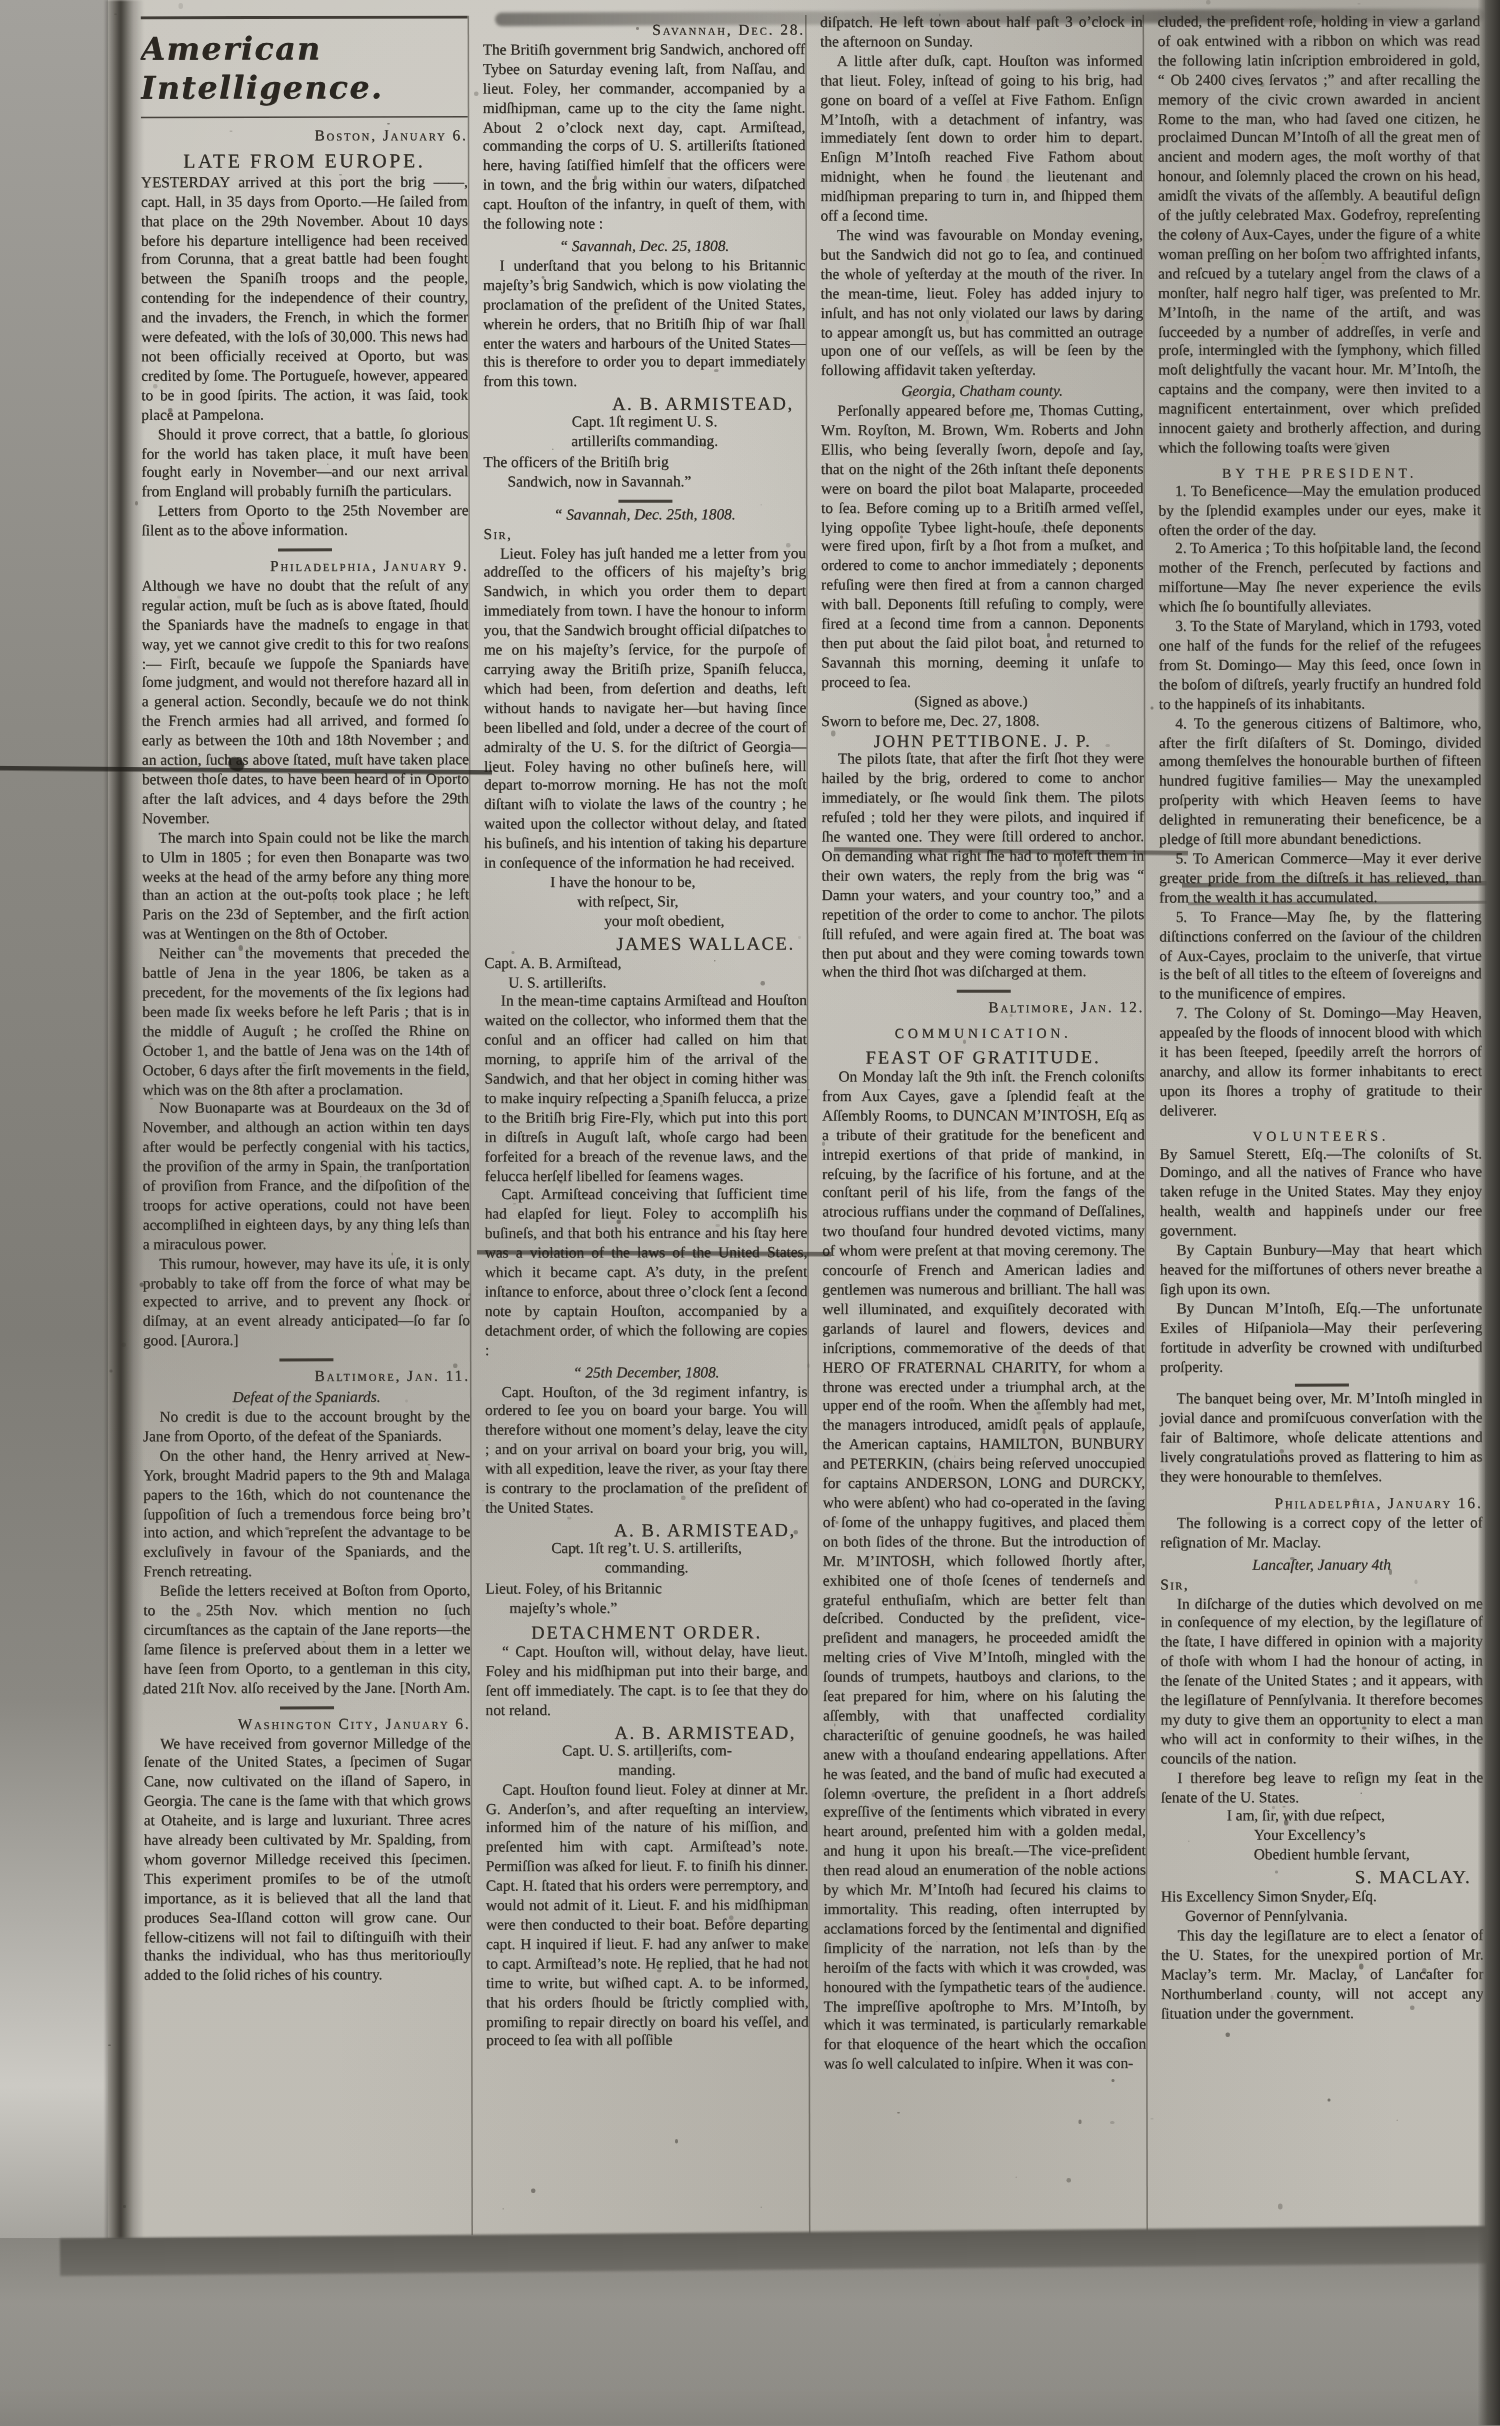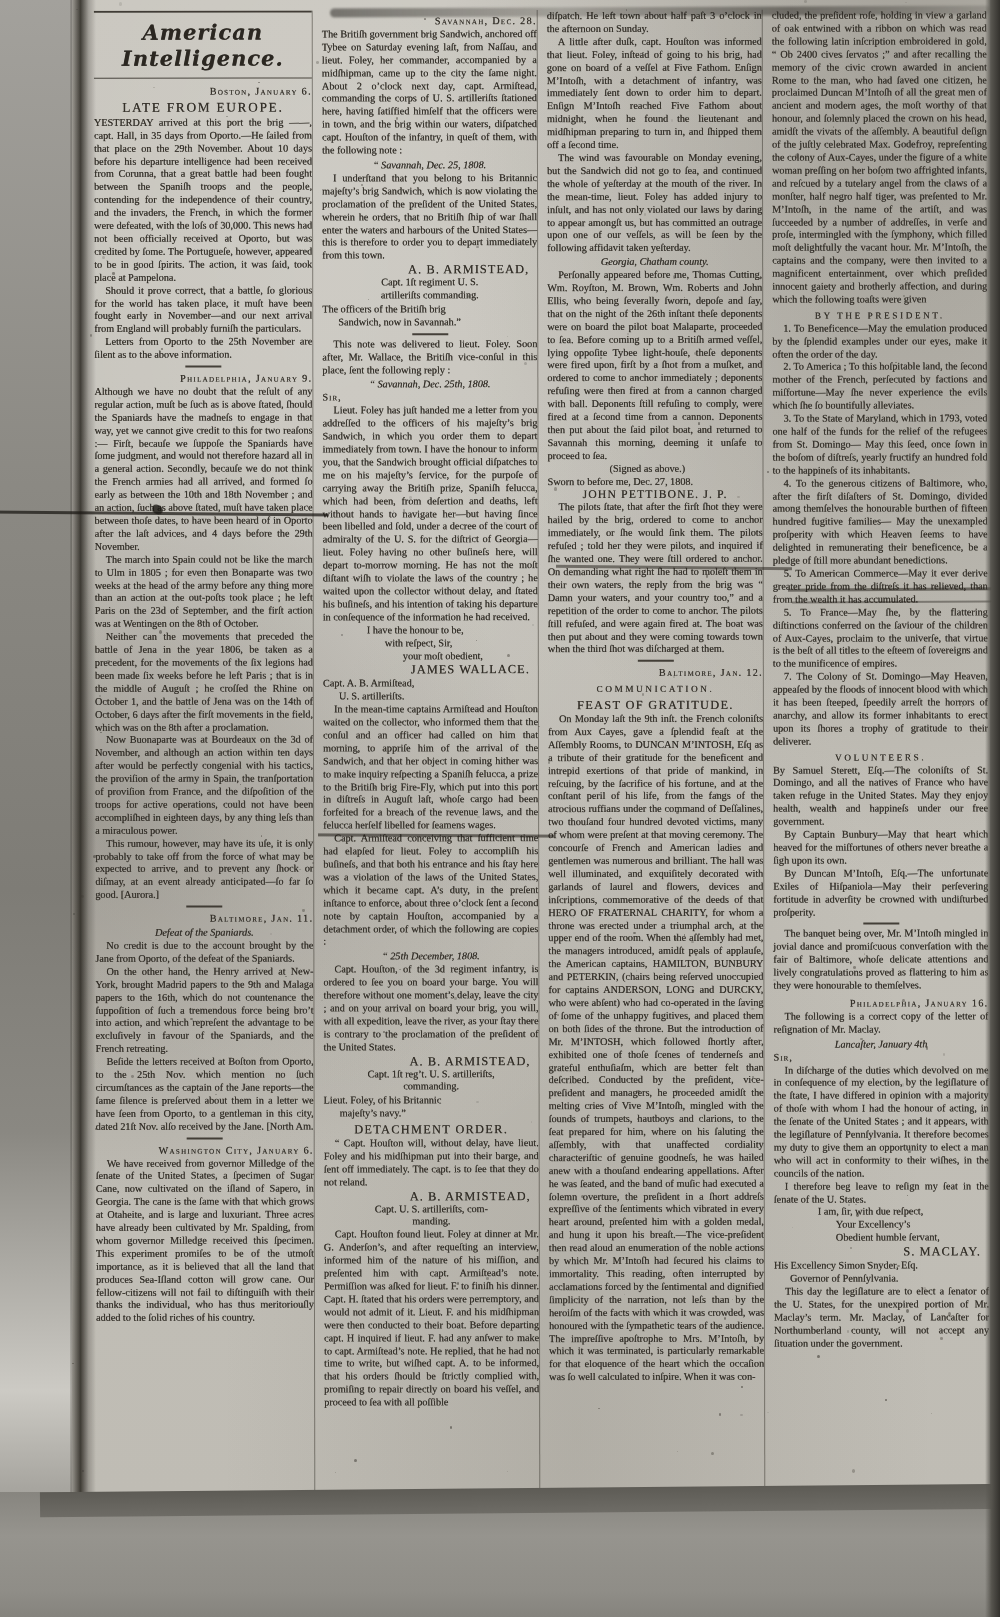--- a/index.html
+++ b/index.html
@@ -15,21 +15,21 @@
         radial-gradient(ellipse at 3% 55%, rgba(66,61,53,.30), transparent 35%),
         radial-gradient(ellipse at 55% 96%, rgba(90,85,75,.14), transparent 50%),
         linear-gradient(#c7c4bc,#bfbcb4);}
   .cols{position:absolute;left:23px;top:10px;width:893px;height:1480px;overflow:hidden;
         display:flex;transform:rotate(-0.1deg);}
   .col{flex:0 0 218px;box-sizing:border-box;font-size:10.2px;line-height:12.9px;
        color:#332f28;text-align:justify;text-shadow:0.2px 0.2px 0.35px rgba(42,38,32,.75);}
   .col + .col{flex:0 0 225px;padding-left:9px;border-left:1px solid rgba(50,45,38,.5);}
   .b{margin:0;}
   .masthead{font-family:"DejaVu Serif",serif;font-weight:bold;font-style:italic;font-size:21px;
-       line-height:26px;text-align:center;letter-spacing:1px;padding:7px 0 6px;
+       line-height:26px;text-align:left;letter-spacing:1px;padding:7px 0 6px;
        border-top:2px solid rgba(40,36,30,.85);border-bottom:1.5px solid rgba(40,36,30,.8);
        margin-bottom:7px;color:#2b2721;}
   .dateline{text-align:right;font-variant:small-caps;letter-spacing:1.3px;margin-top:5px;}
   .headline{text-align:center;font-size:13.2px;letter-spacing:1.8px;margin:3px 0 2px;}
   .headline-small{text-align:center;font-size:12.2px;letter-spacing:1.4px;margin:3px 0 1px;}
   .subhead-italic{text-align:center;font-style:italic;margin-top:1px;}
   .smallcaps-center{text-align:center;font-size:9.2px;letter-spacing:2.6px;margin-top:3px;}
   .letter-date{text-align:center;font-style:italic;margin-top:2px;}
   .salutation{font-variant:small-caps;letter-spacing:1px;}
   .para{text-indent:11px;}
@@ -105,39 +105,38 @@
           <div class="b dateline">Savannah, Dec. 28.</div>
           <div class="b para-noindent">The Britiſh government brig Sandwich, anchored off Tybee on Saturday evening laſt, from Naſſau, and lieut. Foley, her commander, accompanied by a midſhipman, came up to the city the ſame night. About 2 o’clock next day, capt. Armiſtead, commanding the corps of U. S. artilleriſts ſtationed here, having ſatiſfied himſelf that the officers were in town, and the brig within our waters, diſpatched capt. Houſton of the infantry, in queſt of them, with the following note :</div>
           <div class="b letter-date">“ Savannah, Dec. 25, 1808.</div>
           <div class="b para">I underſtand that you belong to his Britannic majeſty’s brig Sandwich, which is now violating the proclamation of the preſident of the United States, wherein he orders, that no Britiſh ſhip of war ſhall enter the waters and harbours of the United States—this is therefore to order you to depart immediately from this town.</div>
           <div class="b sig-right">A. B. ARMISTEAD,</div>
           <div class="b sig-center">Capt. 1ſt regiment U. S.</div>
           <div class="b sig-center">artilleriſts commanding.</div>
           <div class="b address-line">The officers of the Britiſh brig</div>
           <div class="b address-line2">Sandwich, now in Savannah.”</div>
           <div class="b divider"></div>
-          <div class="b para">This note was delivered to lieut. Foley. Soon after, Mr. Wallace, the Britiſh vice-conſul in this place, ſent the following reply :</div>
           <div class="b letter-date">“ Savannah, Dec. 25th, 1808.</div>
           <div class="b salutation">Sir,</div>
           <div class="b para">Lieut. Foley has juſt handed me a letter from you addreſſed to the officers of his majeſty’s brig Sandwich, in which you order them to depart immediately from town. I have the honour to inform you, that the Sandwich brought official diſpatches to me on his majeſty’s ſervice, for the purpoſe of carrying away the Britiſh prize, Spaniſh felucca, which had been, from deſertion and deaths, left without hands to navigate her—but having ſince been libelled and ſold, under a decree of the court of admiralty of the U. S. for the diſtrict of Georgia—lieut. Foley having no other buſineſs here, will depart to-morrow morning. He has not the moſt diſtant wiſh to violate the laws of the country ; he waited upon the collector without delay, and ſtated his buſineſs, and his intention of taking his departure in conſequence of the information he had received.</div>
           <div class="b closing-1">I have the honour to be,</div>
           <div class="b closing-2">with reſpect, Sir,</div>
           <div class="b closing-3">your moſt obedient,</div>
           <div class="b sig-right">JAMES WALLACE.</div>
           <div class="b address-line">Capt. A. B. Armiſtead,</div>
           <div class="b address-line2">U. S. artilleriſts.</div>
           <div class="b para">In the mean-time captains Armiſtead and Houſton waited on the collector, who informed them that the conſul and an officer had called on him that morning, to appriſe him of the arrival of the Sandwich, and that her object in coming hither was to make inquiry reſpecting a Spaniſh felucca, a prize to the Britiſh brig Fire-Fly, which put into this port in diſtreſs in Auguſt laſt, whoſe cargo had been forfeited for a breach of the revenue laws, and the felucca herſelf libelled for ſeamens wages.</div>
           <div class="b para">Capt. Armiſtead conceiving that ſufficient time had elapſed for lieut. Foley to accompliſh his buſineſs, and that both his entrance and his ſtay here was a violation of the laws of the United States, which it became capt. A’s duty, in the preſent inſtance to enforce, about three o’clock ſent a ſecond note by captain Houſton, accompanied by a detachment order, of which the following are copies :</div>
           <div class="b letter-date">“ 25th December, 1808.</div>
           <div class="b para">Capt. Houſton, of the 3d regiment infantry, is ordered to ſee you on board your barge. You will therefore without one moment’s delay, leave the city ; and on your arrival on board your brig, you will, with all expedition, leave the river, as your ſtay there is contrary to the proclamation of the preſident of the United States.</div>
           <div class="b sig-right">A. B. ARMISTEAD,</div>
           <div class="b sig-center">Capt. 1ſt reg’t. U. S. artilleriſts,</div>
           <div class="b sig-center">commanding.</div>
           <div class="b address-line">Lieut. Foley, of his Britannic</div>
-          <div class="b address-line2">majeſty’s navy.”</div>
+          <div class="b address-line2">majeſty’s whole.”</div>
           <div class="b headline-small">DETACHMENT ORDER.</div>
           <div class="b para">“ Capt. Houſton will, without delay, have lieut. Foley and his midſhipman put into their barge, and ſent off immediately. The capt. is to ſee that they do not reland.</div>
           <div class="b sig-right">A. B. ARMISTEAD,</div>
           <div class="b sig-center">Capt. U. S. artilleriſts, com-</div>
           <div class="b sig-center">manding.</div>
           <div class="b para">Capt. Houſton found lieut. Foley at dinner at Mr. G. Anderſon’s, and after requeſting an interview, informed him of the nature of his miſſion, and preſented him with capt. Armiſtead’s note. Permiſſion was aſked for lieut. F. to finiſh his dinner. Capt. H. ſtated that his orders were perremptory, and would not admit of it. Lieut. F. and his midſhipman were then conducted to their boat. Before departing capt. H inquired if lieut. F. had any anſwer to make to capt. Armiſtead’s note. He replied, that he had not time to write, but wiſhed capt. A. to be informed, that his orders ſhould be ſtrictly complied with, promiſing to repair directly on board his veſſel, and proceed to ſea with all poſſible</div>
         </div>
       <div class="col">
           <div class="b para-noindent">diſpatch. He left town about half paſt 3 o’clock in the afternoon on Sunday.</div>
           <div class="b para">A little after duſk, capt. Houſton was informed that lieut. Foley, inſtead of going to his brig, had gone on board of a veſſel at Five Fathom. Enſign M’Intoſh, with a detachment of infantry, was immediately ſent down to order him to depart. Enſign M’Intoſh reached Five Fathom about midnight, when he found the lieutenant and midſhipman preparing to turn in, and ſhipped them off a ſecond time.</div>

